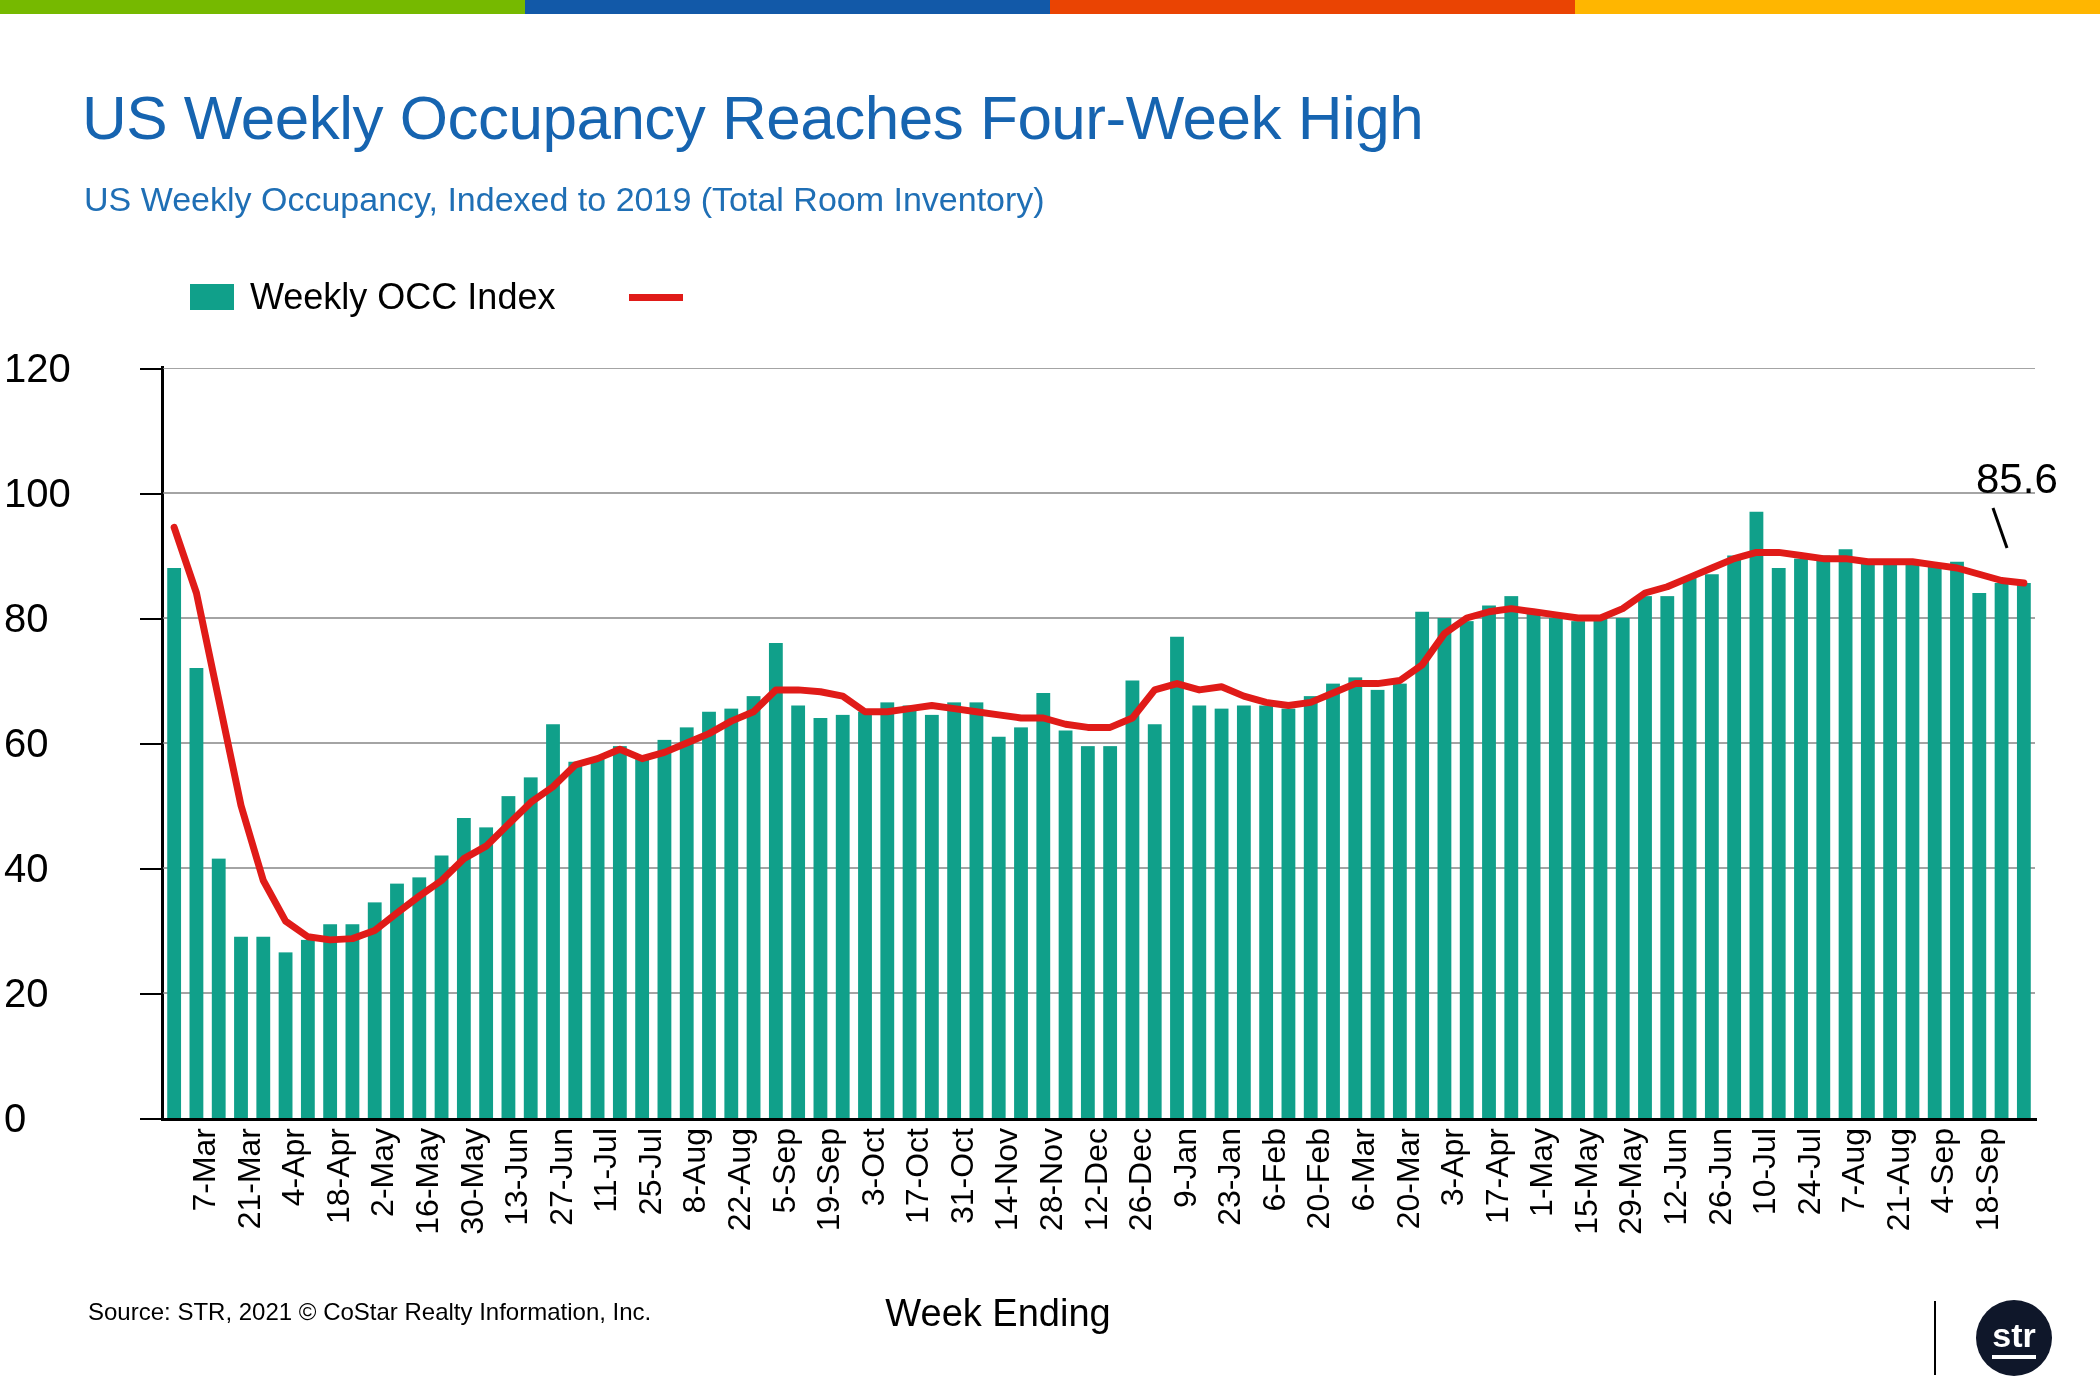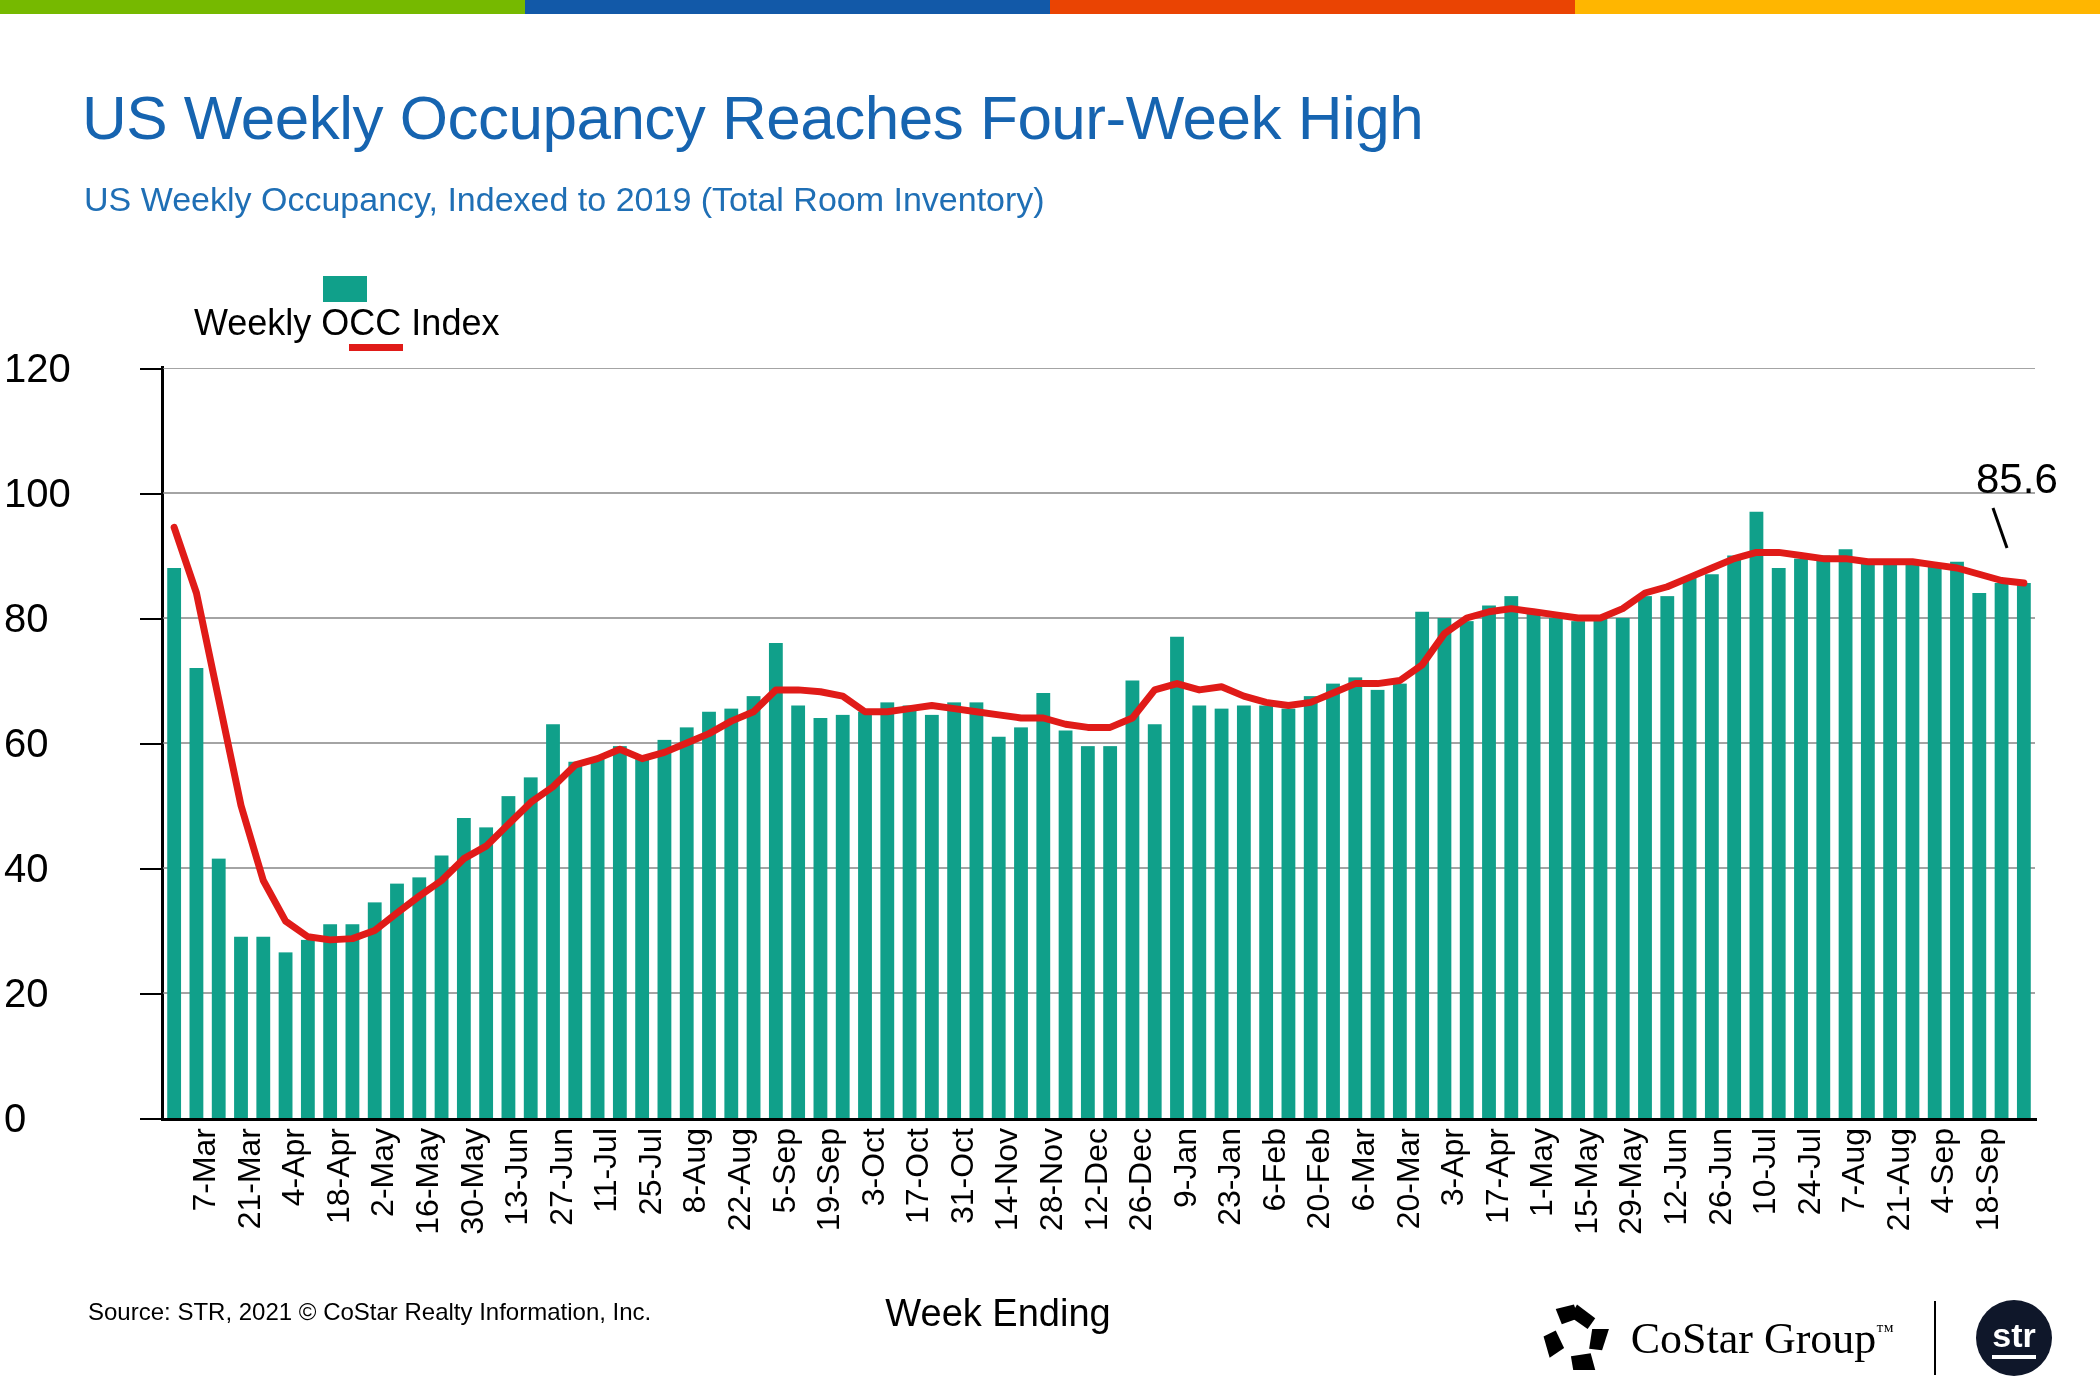--- a/index.html
+++ b/index.html
@@ -20,21 +20,21 @@
   #title{
     position:absolute;left:82px;top:82px;
     font-size:62px;font-weight:normal;color:#1664b0;
     letter-spacing:-0.5px;white-space:nowrap;
   }
   #subtitle{
     position:absolute;left:84px;top:180px;
     font-size:34px;color:#1f6fb5;white-space:nowrap;
   }
 
-  #legend{position:absolute;left:190px;top:276px;display:flex;align-items:center;gap:0px;flex-direction:column;}
+  #legend{position:absolute;left:190px;top:276px;display:flex;align-items:center;gap:12px;}
   .lg-swatch{width:44px;height:26px;background:#10a08a;display:inline-block;}
   .lg-text{font-size:36px;color:#000;margin-left:4px;white-space:nowrap;}
   .lg-line{display:inline-block;width:54px;height:7px;background:#e01b18;margin-left:62px;}
 
   
   #plot{
     position:absolute;
     left:163px;top:368px;
     width:1872px;height:750px;
   }
@@ -273,27 +273,17 @@
     <div class="xlabel" style="left: 1672.29px;">7-Aug</div>
     <div class="xlabel" style="left: 1716.86px;">21-Aug</div>
     <div class="xlabel" style="left: 1761.43px;">4-Sep</div>
     <div class="xlabel" style="left: 1806px;">18-Sep</div>
   </div>
 <div id="xaxistitle"><span>Week Ending</span></div>
 
 <div id="source">Source: STR, 2021 © CoStar Realty Information, Inc.</div>
 
 <div id="logos">
-  <div id="costar-wrap">
-    <svg width="76" height="76" viewBox="0 0 100 100">
-      <path d="M50 6 L74 24 L64 38 L41 22 Z" fill="#000"></path>
-      <path d="M92 38 L83 66 L66 64 L70 38 Z" fill="#000"></path>
-      <path d="M74 92 L45 92 L42 74 L68 70 Z" fill="#000"></path>
-      <path d="M14 76 L6 48 L22 40 L33 63 Z" fill="#000"></path>
-      <path d="M22 12 L46 6 L52 24 L30 32 Z" fill="#000"></path>
-    </svg>
-    <span id="costar-text"><span>CoStar Group</span><span id="costar-tm">™</span></span>
-  </div>
   <div id="divider"></div>
   <div id="strlogo">
     <span id="strtext">str</span>
   </div>
 </div>
 
 </body></html>

